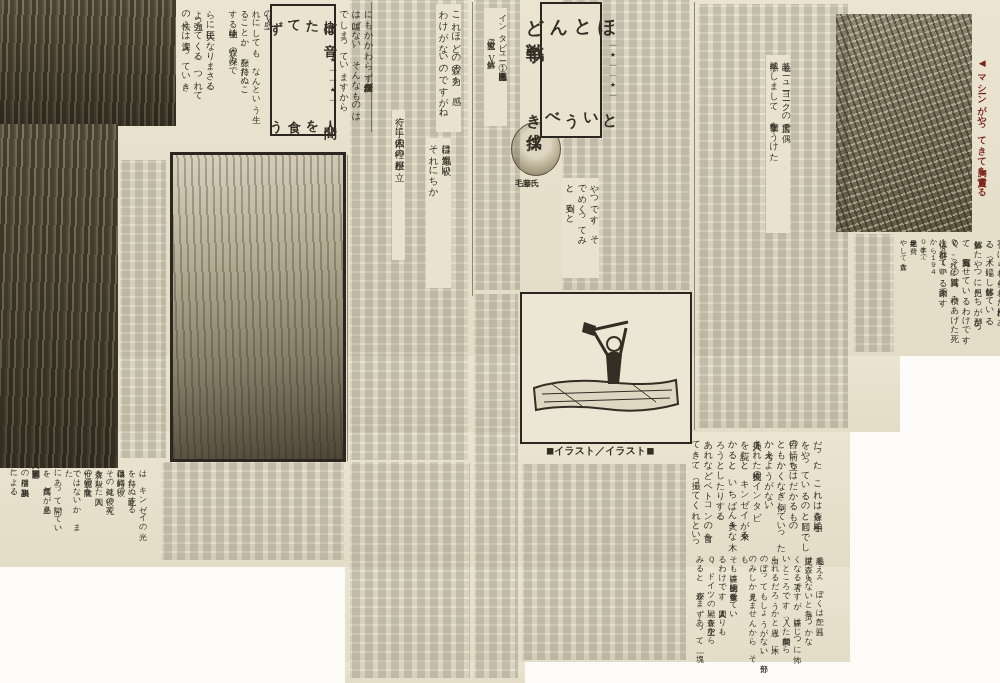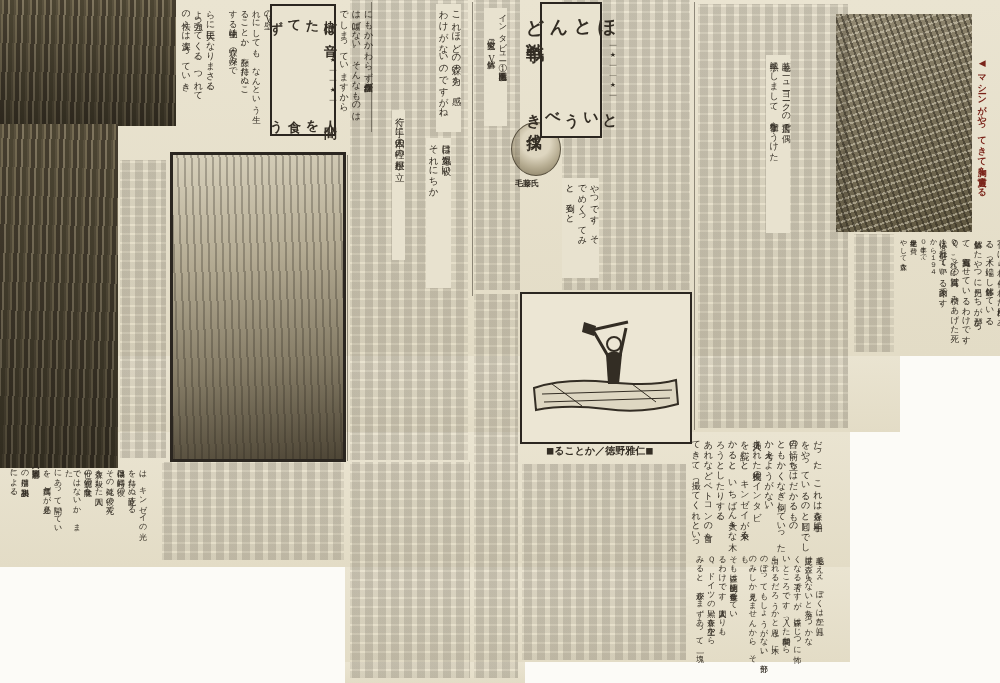--- a/index.html
+++ b/index.html
@@ -133,21 +133,21 @@
       <line x1="22" y1="108" x2="148" y2="104" stroke="#332d24" stroke-width="1"></line>
       <line x1="30" y1="90" x2="60" y2="112" stroke="#332d24" stroke-width="1"></line>
       <line x1="110" y1="90" x2="134" y2="108" stroke="#332d24" stroke-width="1"></line>
       <circle cx="92" cy="50" r="7" fill="#ece6d4" stroke="#332d24" stroke-width="2"></circle>
       <path d="M84 60 q8 -5 16 0 l-3 30 l-11 0 z" fill="#332d24"></path>
       <path d="M86 62 L72 38 M98 62 L104 34" stroke="#332d24" stroke-width="3" fill="none"></path>
       <line x1="70" y1="36" x2="106" y2="28" stroke="#332d24" stroke-width="3"></line>
       <path d="M62 28 l12 4 l-2 10 l-12 -4 z" fill="#332d24"></path>
     </svg>
   </div>
-  <div class="caption" style="left:546px;top:444px;font-size:10px;">◼ることか／徳野雅仁◼</div>
+  <div class="caption" style="left:546px;top:444px;font-size:10px;">◼イラスト／イラスト◼</div>
 
   <div class="vcols" style="left:936px;top:234px;height:120px;font-size:8.5px;">
       <div class="vcol">傷つけられ伐られた巨樹があ</div>
       <div class="vcol">る。木っ端にし解体している。</div>
       <div class="vcol">解体したやつに男たちが群がっ</div>
       <div class="vcol">て、写真撮らせているわけです。</div>
       <div class="vcol">Ｑ その写真は、積みあげた死</div>
       <div class="vcol">体に群れている印象です。</div>
     </div>
   <div class="vcols" style="left:896px;top:234px;height:58px;font-size:7px;line-height:1;">

